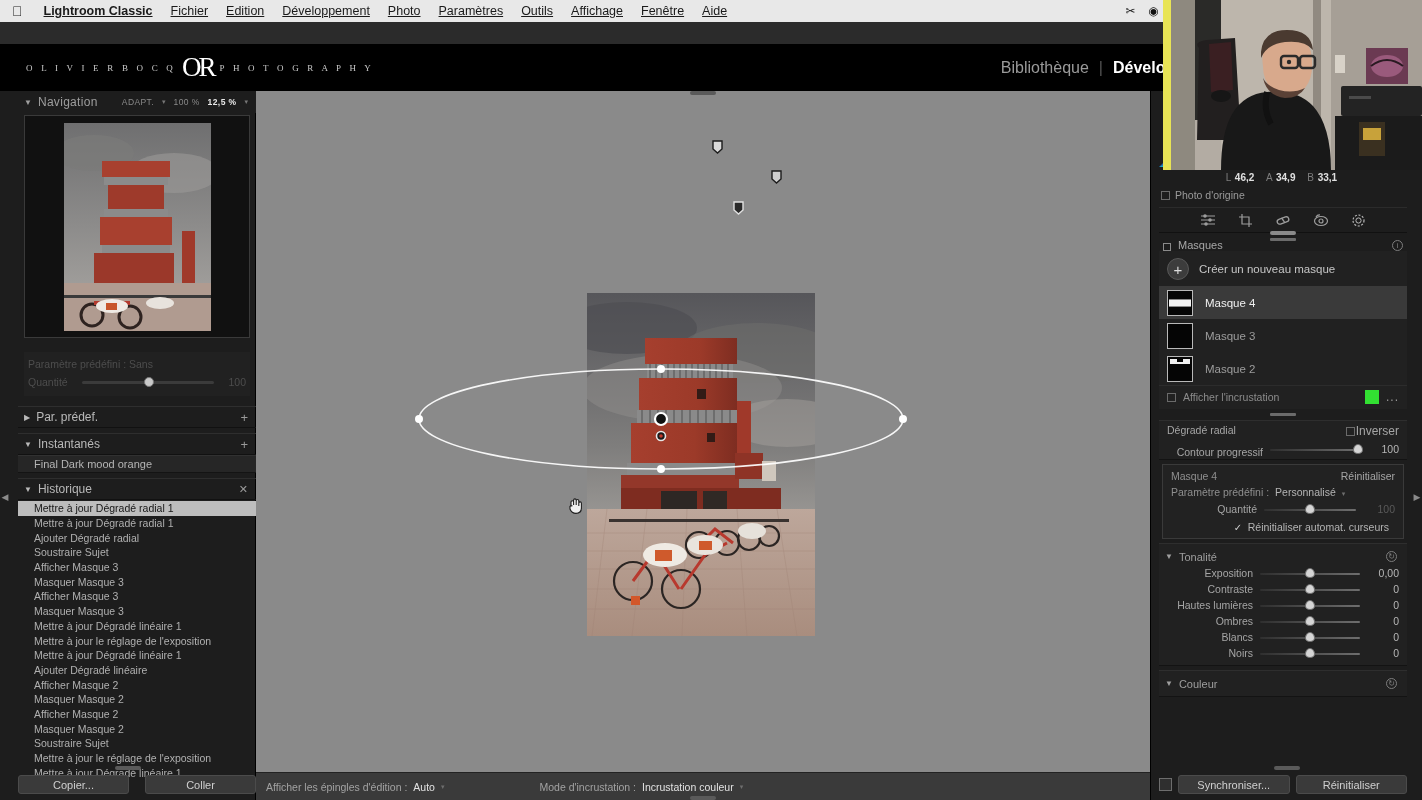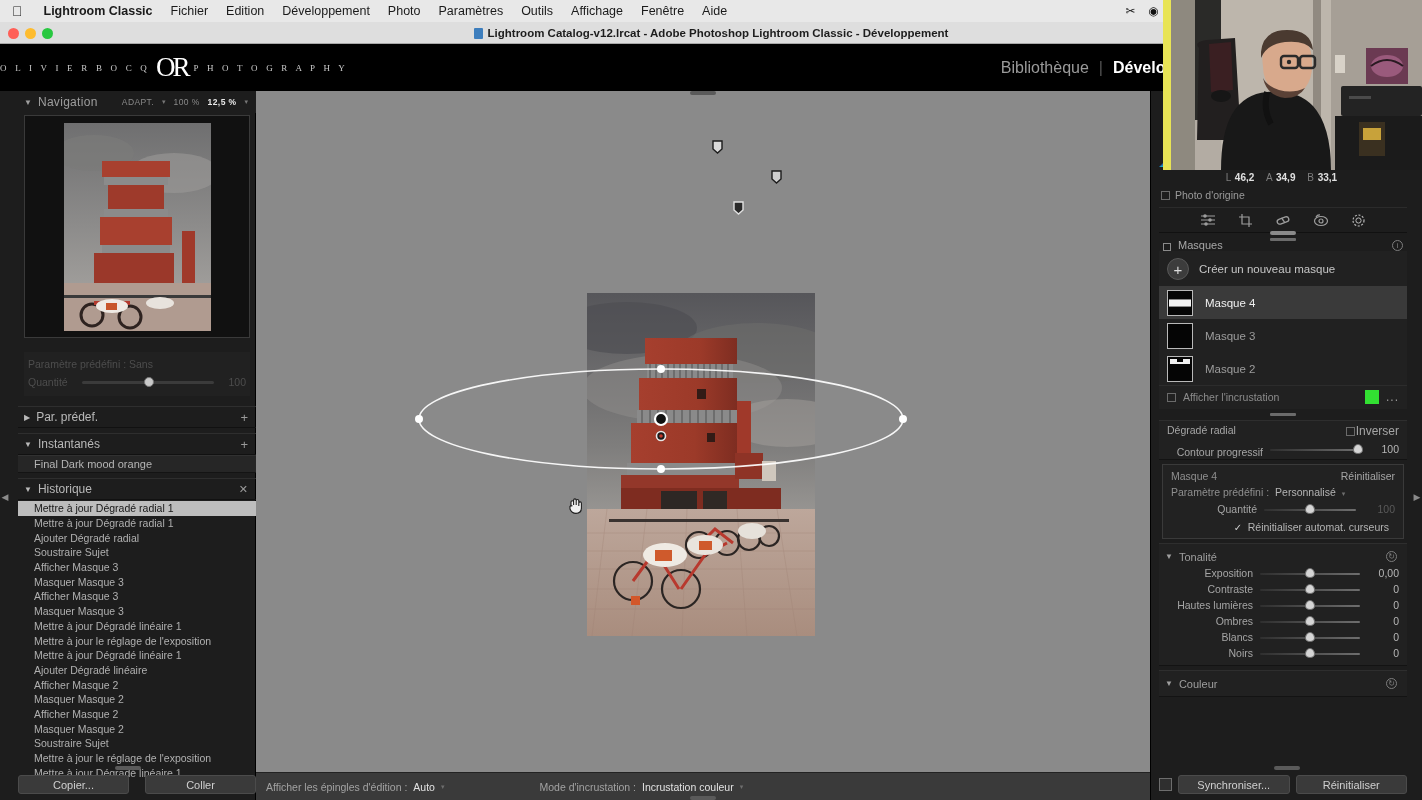--- a/index.html
+++ b/index.html
@@ -11,21 +11,21 @@
   }
   .app { position:relative; width:1422px; height:800px; }
 
   
   .menubar {
     position:absolute; left:0; top:0; width:1422px; height:22px;
     background:#e8e8e8; color:#1a1a1a; display:flex; align-items:center;
     font-size:12.5px; z-index:40;
   }
   .apple-logo { padding:0 12px 0 12px; font-size:14px; line-height:1; }
-  .menubar .mi { padding:0 9px; white-space:nowrap; }
+  .menubar .mi { padding:0 9px; white-space:nowrap;text-decoration:underline; }
   .menubar .mi.app-name { font-weight:bold; }
   .menu-right { margin-left:auto; display:flex; align-items:center; padding-right:4px; }
   .menu-right .sysicon {
     width:23px; text-align:center; font-size:12px; color:#111;
   }
 
   
   .titlebar {
     position:absolute; left:0; top:22px; width:1422px; height:22px;
     background:#dedede; color:#1d1d1d; z-index:30;
@@ -45,21 +45,21 @@
   .lr {
     position:absolute; left:0; top:44px; width:1422px; height:756px;
     background:#272727;
   }
 
   
   .topbar {
     position:absolute; left:0; top:0; width:1422px; height:47px;
     background:#000; display:flex; align-items:center;
   }
-  .identity { display:flex; align-items:center; gap:6px; }
+  .identity { padding-left:26px; display:flex; align-items:center; gap:6px; }
   .ident-text {
     font-size:9px; letter-spacing:3.2px; color:#c9c9c9; font-family:"Liberation Serif", serif;
   }
   .ident-mono {
     font-family:"Liberation Serif", serif; font-size:27px; color:#fff;
     letter-spacing:-3px; line-height:1;
   }
   .modules {
     margin-left:auto; display:flex; align-items:center; gap:0;
     padding-right:6px; font-size:16px; font-family:"Liberation Sans", sans-serif;
@@ -329,31 +329,20 @@
       <div class="sysicon">◷</div>
       <div class="sysicon">⚤</div>
       <div class="sysicon">◖</div>
       <div class="sysicon">⎕</div>
       <div class="sysicon">🔊</div>
       <div class="sysicon">◐</div>
       <div class="sysicon">◫</div>
     </div>
   </div>
 
-  <div class="titlebar">
-    <div class="traffic">
-      <i class="tl-red"></i>
-      <i class="tl-yel"></i>
-      <i class="tl-grn"></i>
-    </div>
-    <div class="wintitle">
-      <span class="doc-ico"></span>
-      <span>Lightroom Catalog-v12.lrcat - Adobe Photoshop Lightroom Classic - Développement</span>
-    </div>
-  </div>
 
   <div class="lr">
 
     <div class="topbar">
       <div class="identity">
         <span class="ident-text">O L I V I E R   B O C Q</span>
         <span class="ident-mono">OR</span>
         <span class="ident-text">P H O T O G R A P H Y</span>
       </div>
       <div class="modules">

